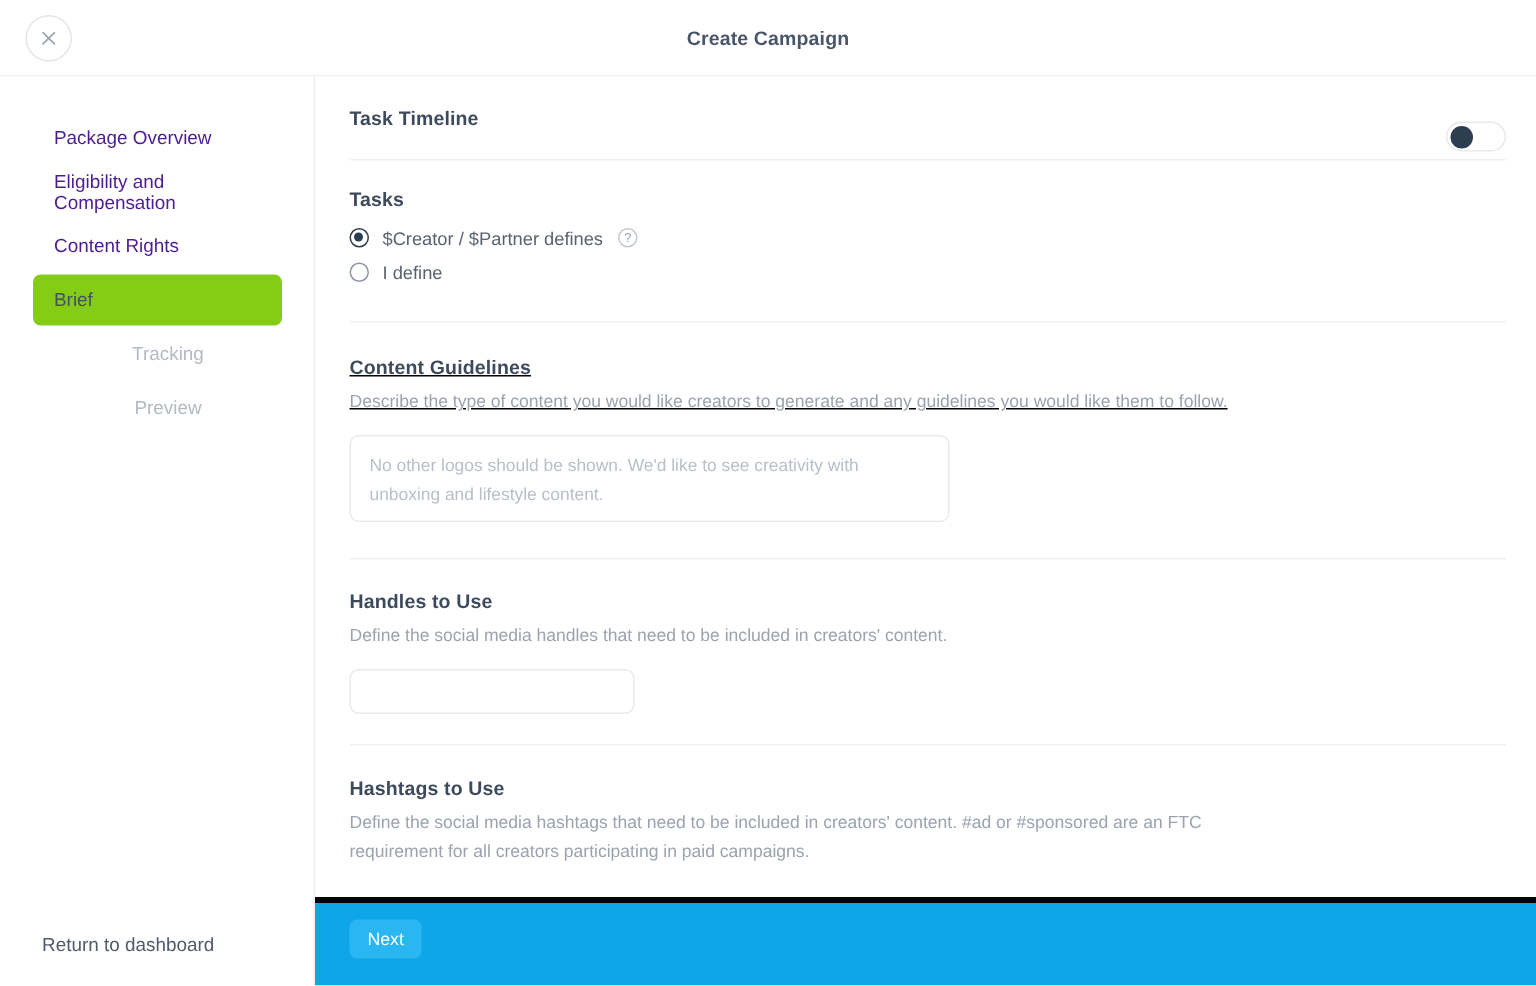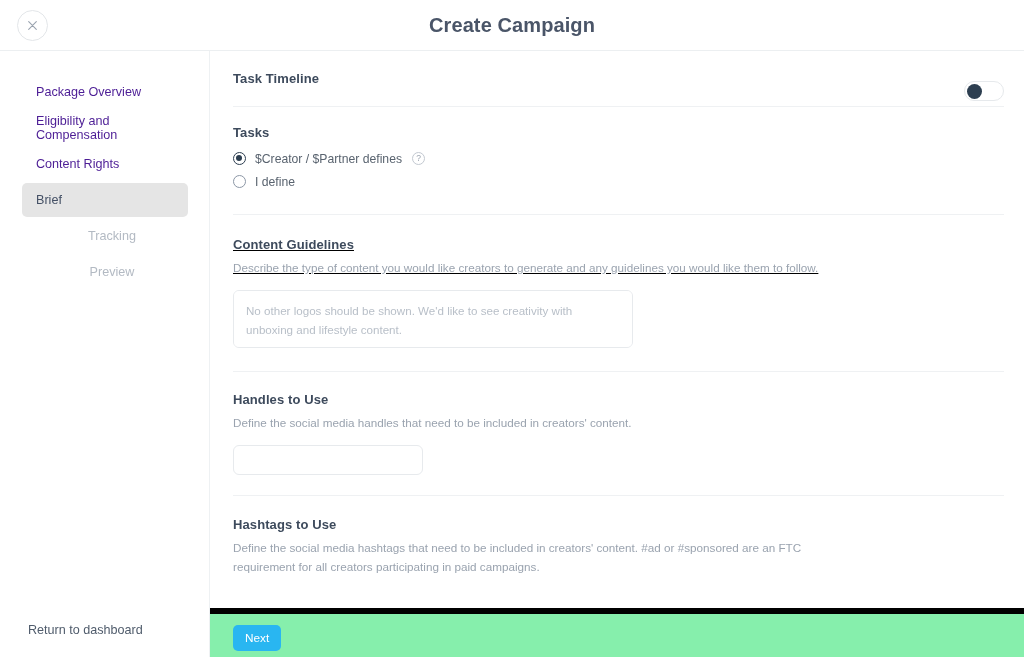--- a/index.html
+++ b/index.html
@@ -45,21 +45,21 @@
     padding: 0;
   }
   .close-btn svg { display: block; }
   .topbar-title {
     position: absolute;
     left: 0; top: 0;
     width: 1024px;
     height: 51px;
     line-height: 51px;
     text-align: center;
-    font-size: 20px;
+    font-size: 13px;
     font-weight: bold;
     color: #4a5568;
     letter-spacing: .1px;
   }
 
   
   .sidebar {
     position: absolute;
     left: 0; top: 51px;
     width: 210px;
@@ -79,21 +79,21 @@
     display: flex;
     align-items: center;
     padding-left: 14px;
     border-radius: 5px;
     font-size: 12.6px;
     color: #4c1d95;
     cursor: pointer;
     margin-bottom: 2px;
   }
   .nav-item.active {
-    background: #e5e5e5;
+    background: #84cc16;
     color: #445065;
   }
   .nav-item.disabled {
     color: #b3bac3;
     cursor: default;
     justify-content: center;
   }
   .sidebar-footer {
     position: absolute;
     left: 0; bottom: 20px;
@@ -237,23 +237,23 @@
     outline: none;
     background: #ffffff;
   }
   .text-field::placeholder { color: #c3c9d1; }
 
   
   .main-footer {
     position: absolute;
     left: 0; bottom: 0;
     width: 814px;
-    height: 49px;
-    border-top: 6px solid #000000;
-    background: #86efac;
+    height: 59px;
+    border-top: 4px solid #000000;
+    background: #0ea5e9;
   }
   .next-btn {
     position: absolute;
     left: 23px; top: 11px;
     min-width: 47px;
     height: 26px;
     border: none;
     border-radius: 5px;
     background: #29b6f1;
     color: #ffffff;

